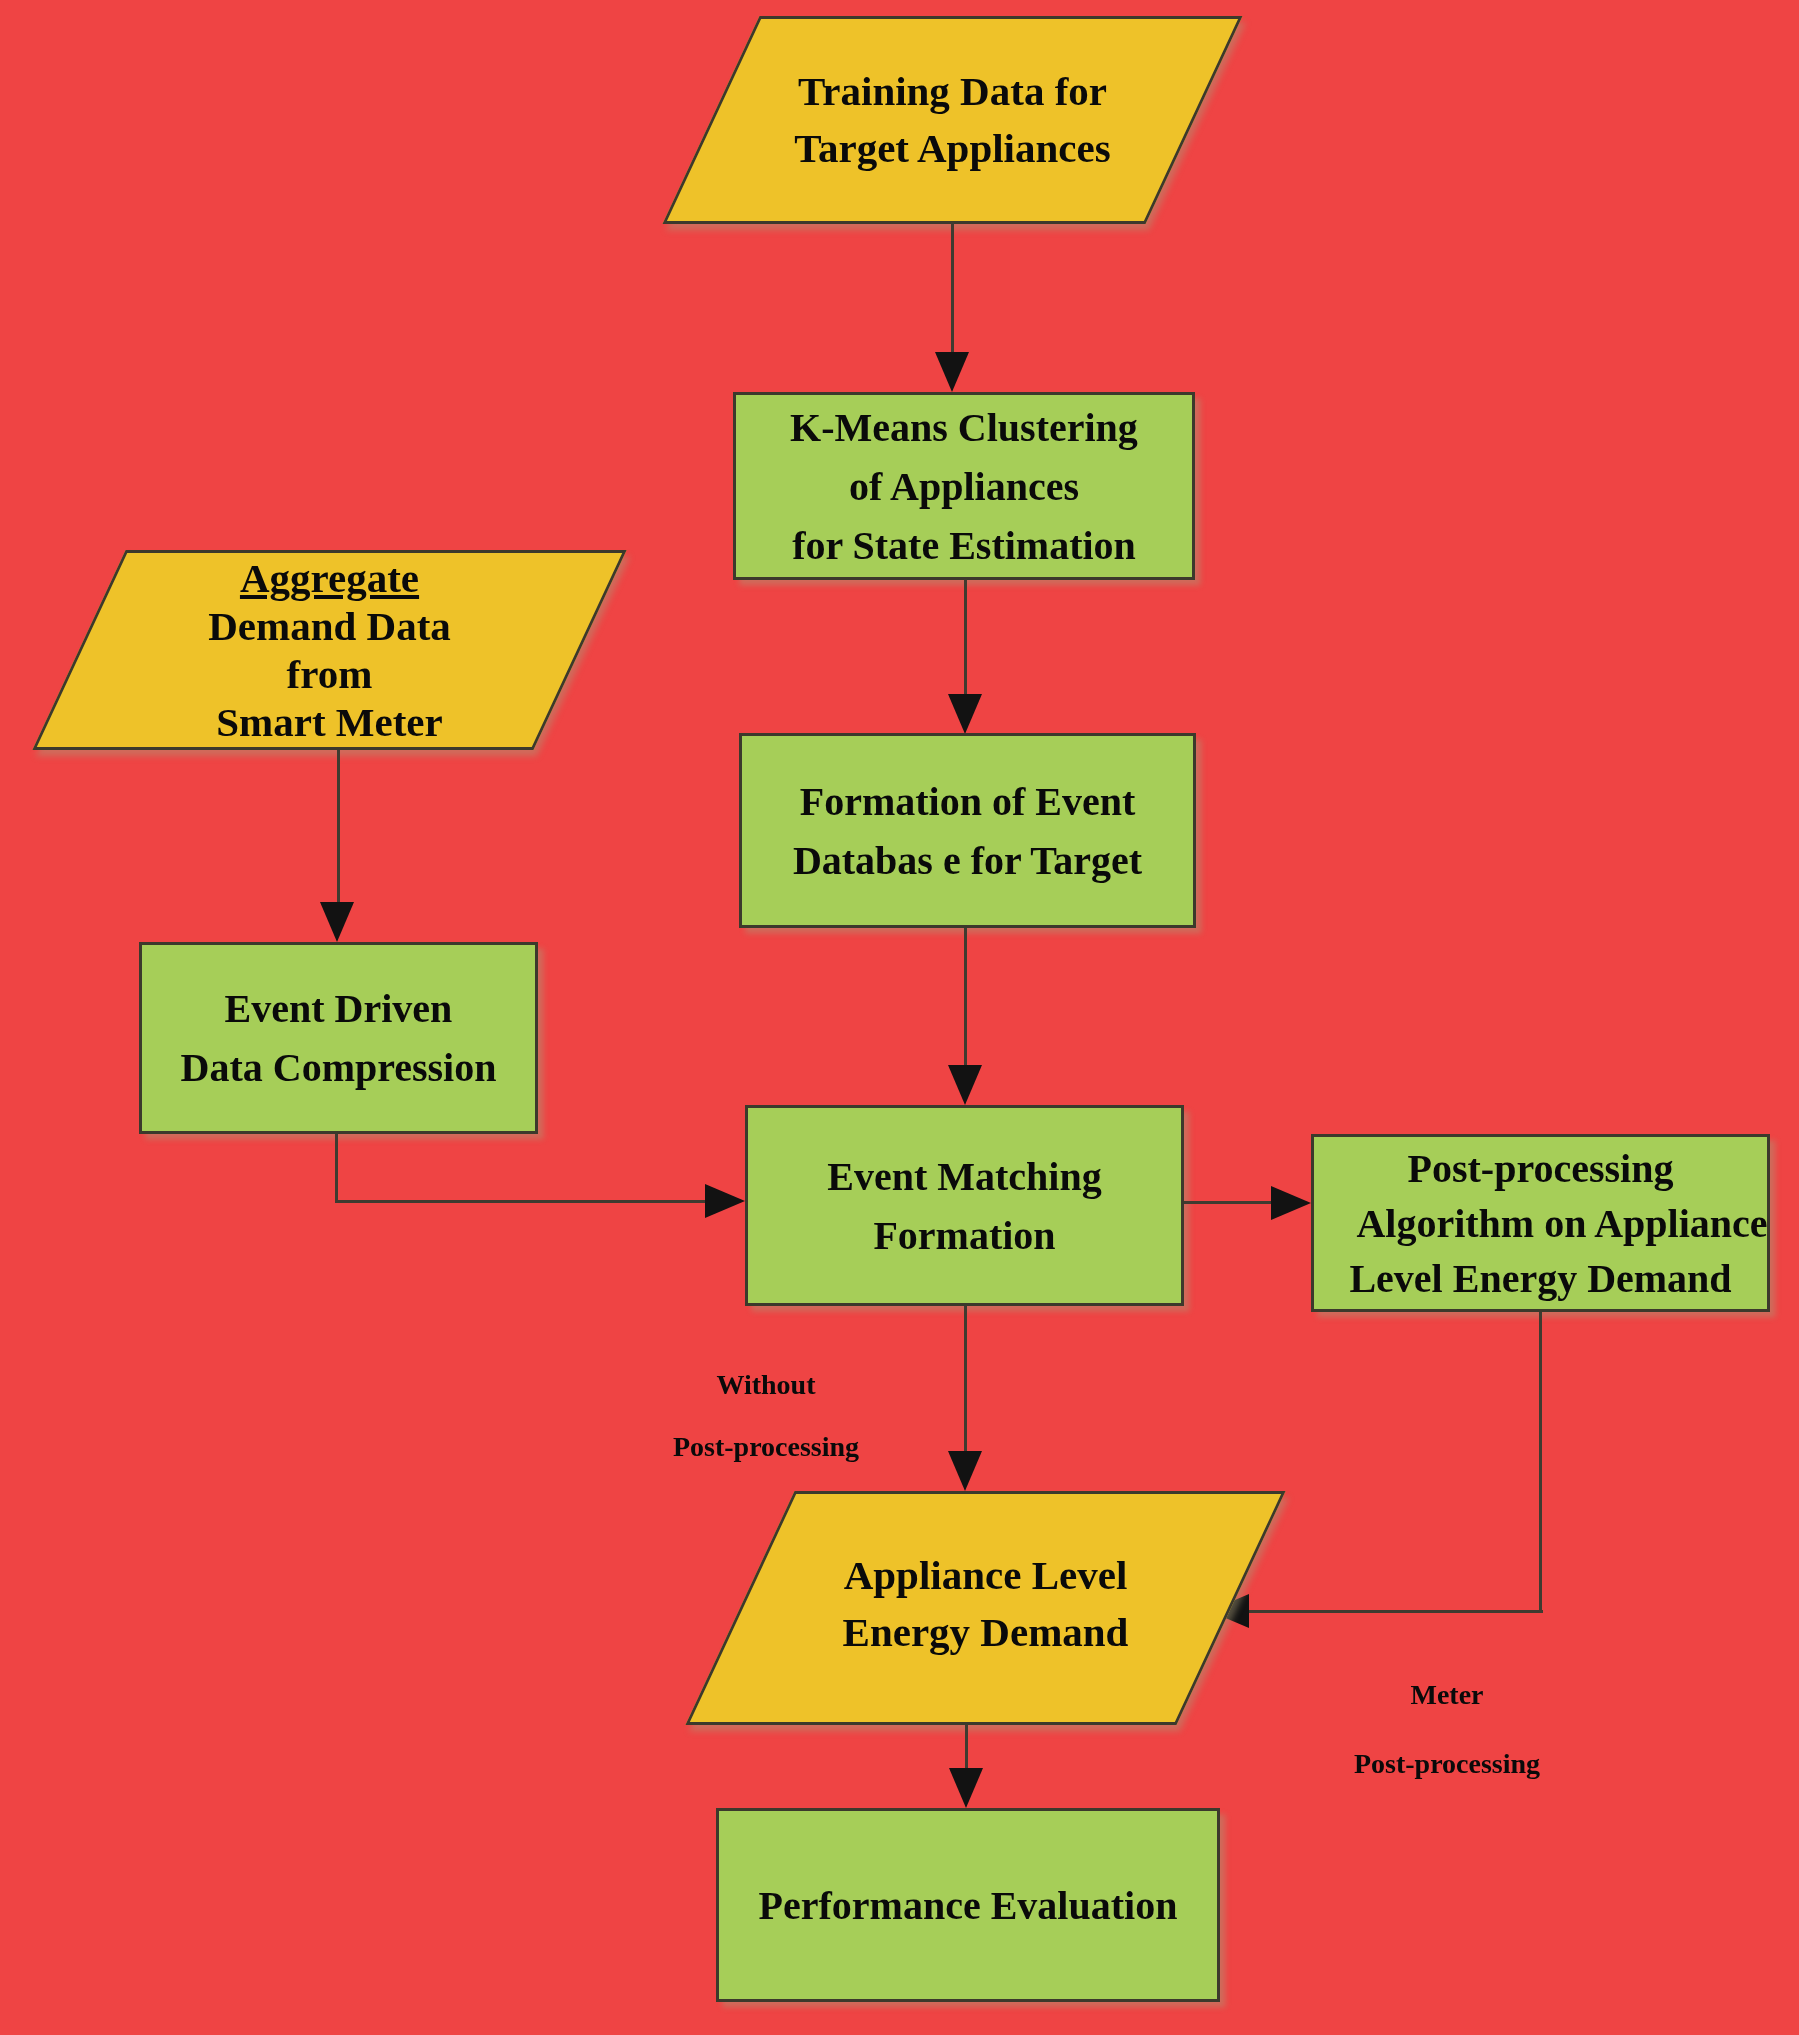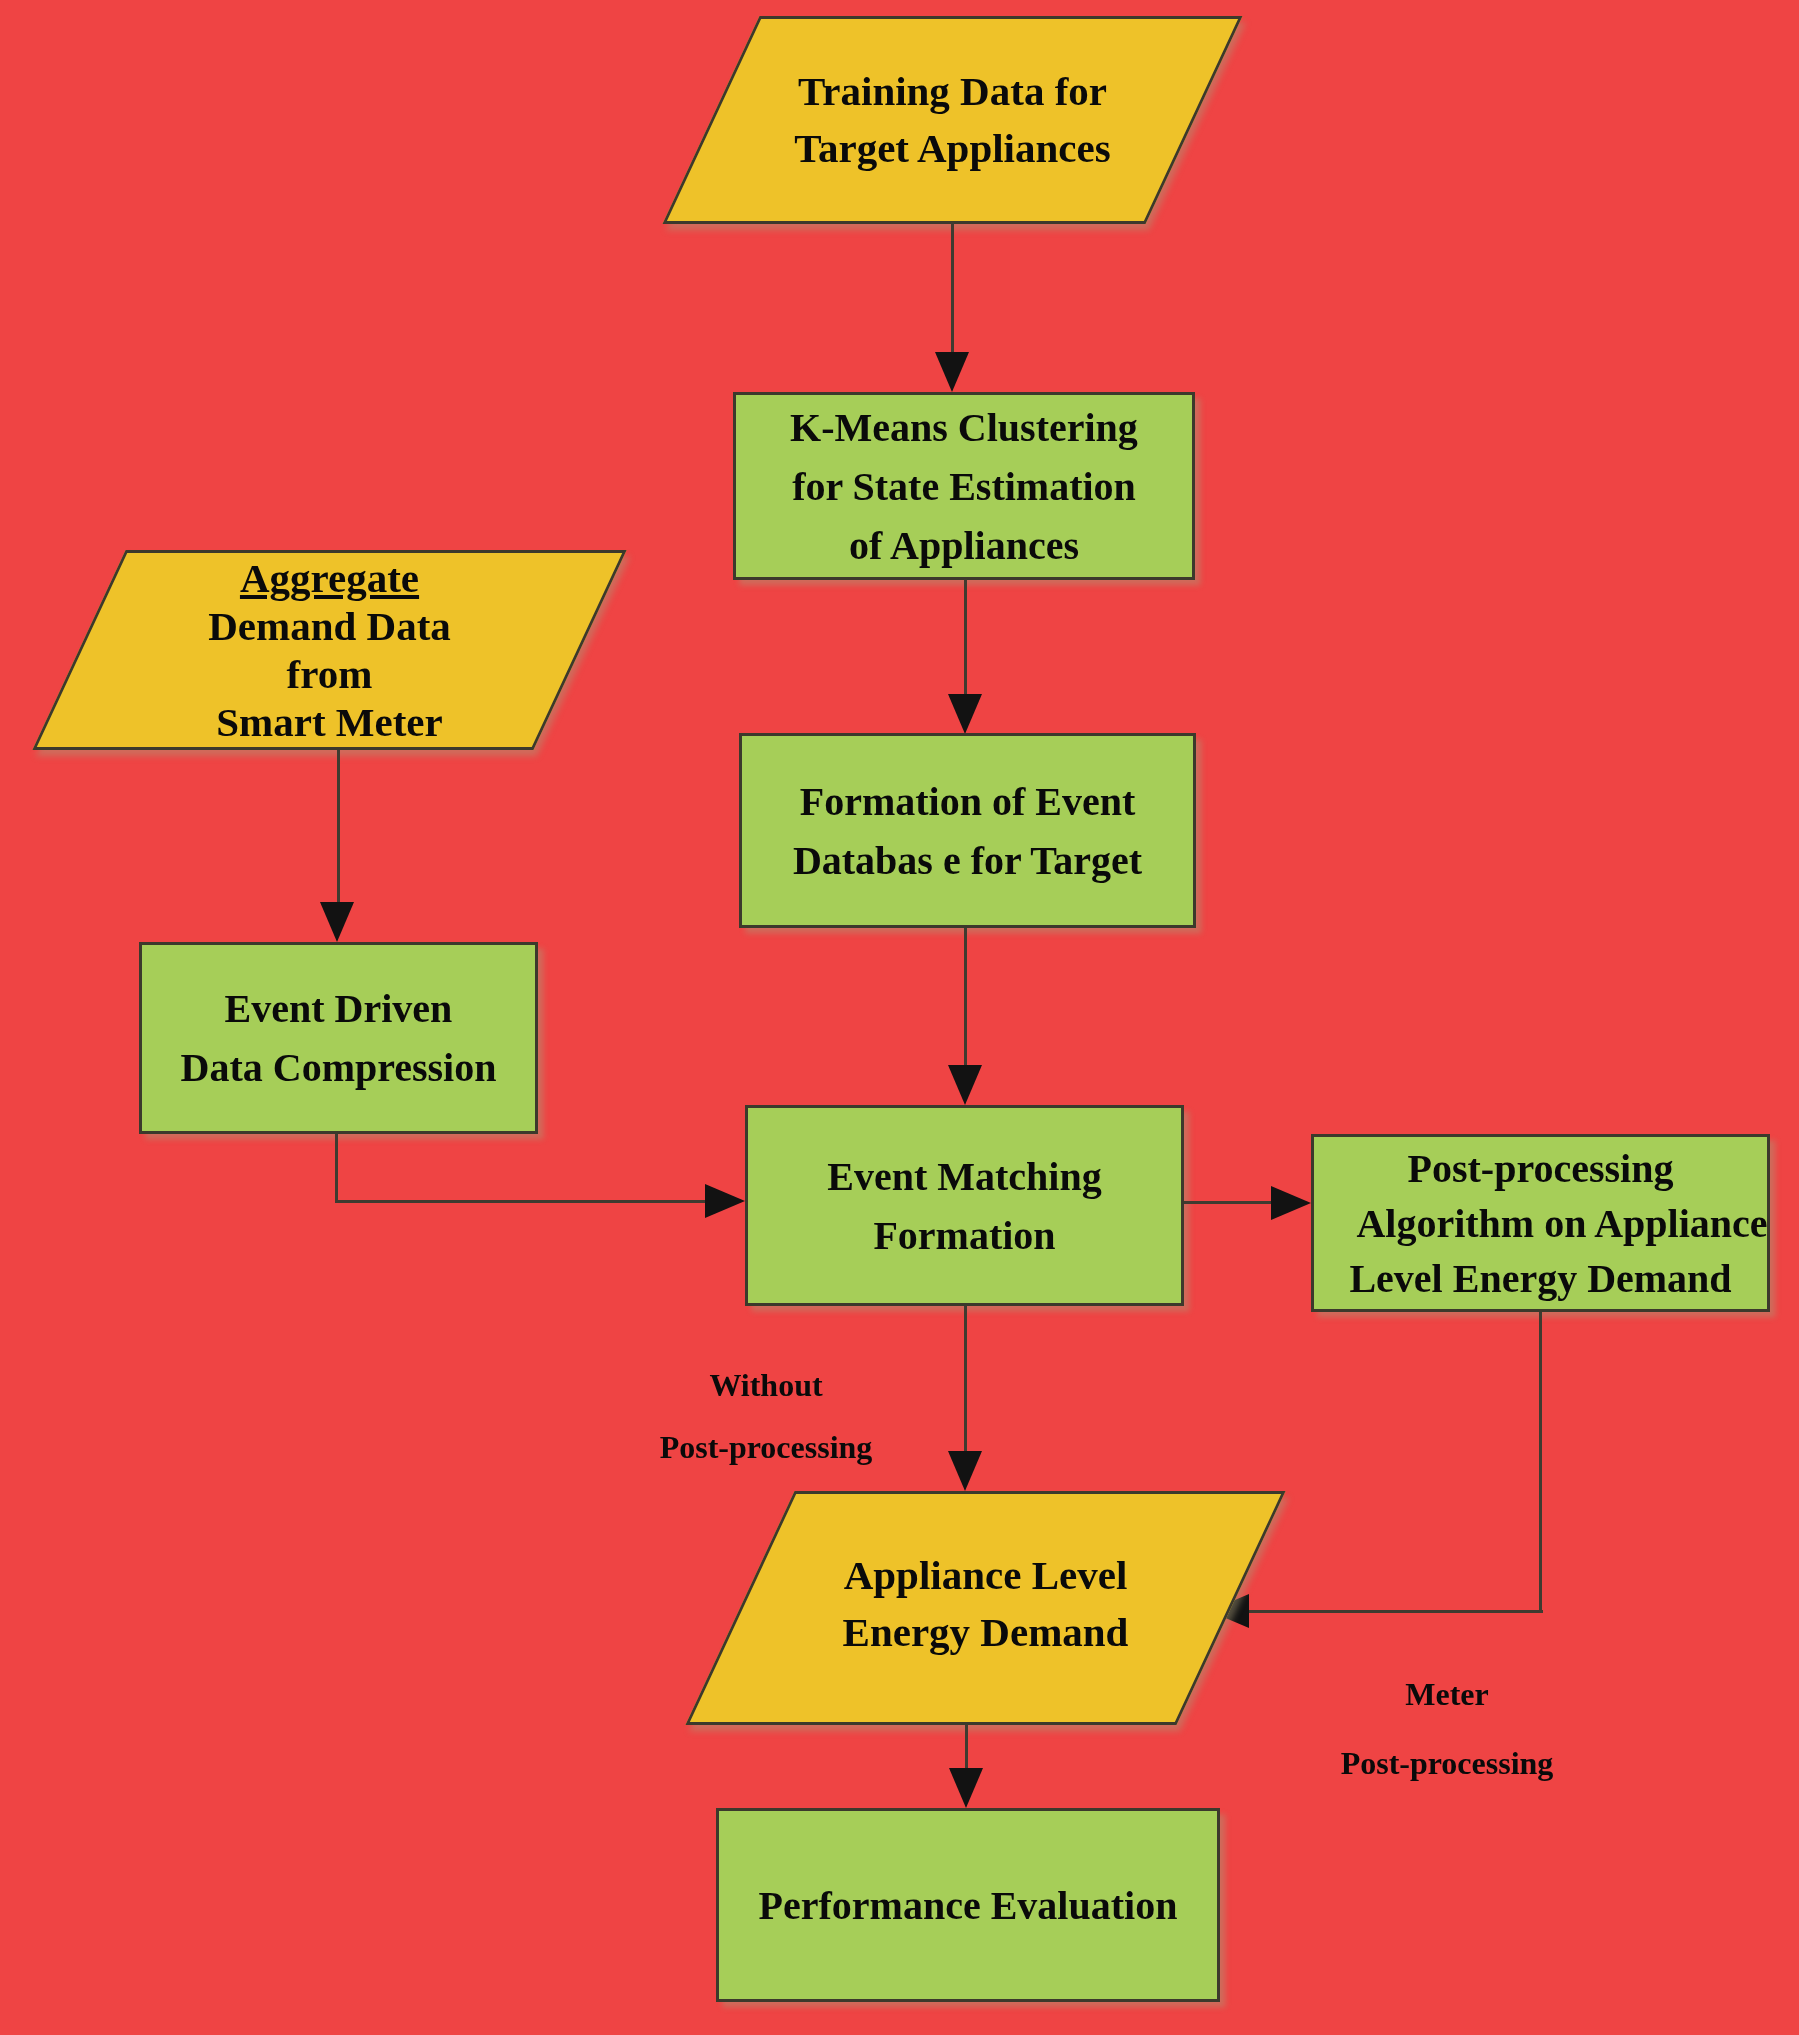--- a/index.html
+++ b/index.html
@@ -79,21 +79,21 @@
   .head-left {
     position: absolute;
     width: 0; height: 0;
     border-top: 17.4px solid transparent;
     border-bottom: 17.4px solid transparent;
     border-right: 40px solid #121212;
   }
   .edge-label {
     position: absolute;
     text-align: center;
-    font-size: 32px;
+    font-size: 28px;
     z-index: 3;
   }
 </style>
 </head>
 <body>
 
 <div id="canvas">
 
   <div class="node para" style="left:711px; top:15.5px; width:483px; height:208px;">
     <div class="shape-bg"></div>
@@ -103,22 +103,22 @@
     </div>
   </div>
 
   <div class="vline" style="left:951px; top:222px; height:131px;"></div>
   <div class="head-down" style="left:935px; top:352px;"></div>
 
   <div class="node process" style="left:733px; top:392px; width:462px; height:188px;">
     <div class="shape-bg"></div>
     <div class="label">
       <div class="node-text">K-Means Clustering</div>
+      <div class="node-text">of Appliances</div>
       <div class="node-text">for State Estimation</div>
-      <div class="node-text">of Appliances</div>
     </div>
   </div>
 
   <div class="vline" style="left:964px; top:579px; height:115px;"></div>
   <div class="head-down" style="left:948px; top:694px;"></div>
 
   <div class="node process" style="left:739px; top:733px; width:457px; height:195px;">
     <div class="shape-bg"></div>
     <div class="label">
       <div class="node-text">Formation of Event</div>

